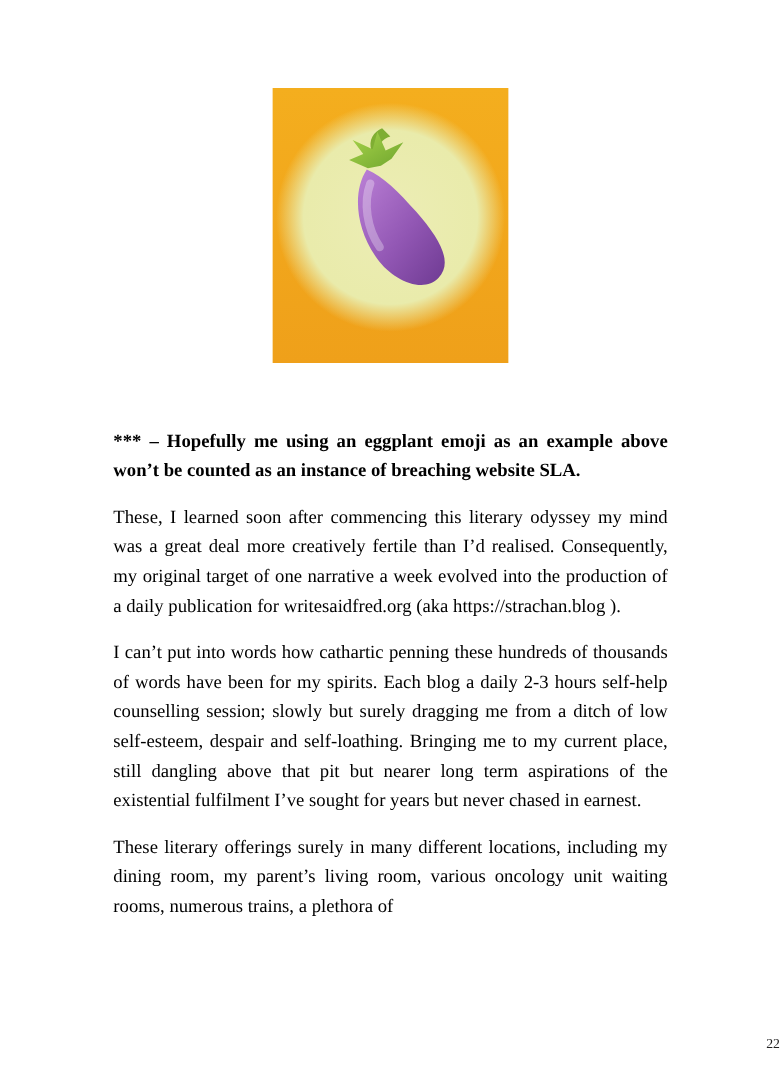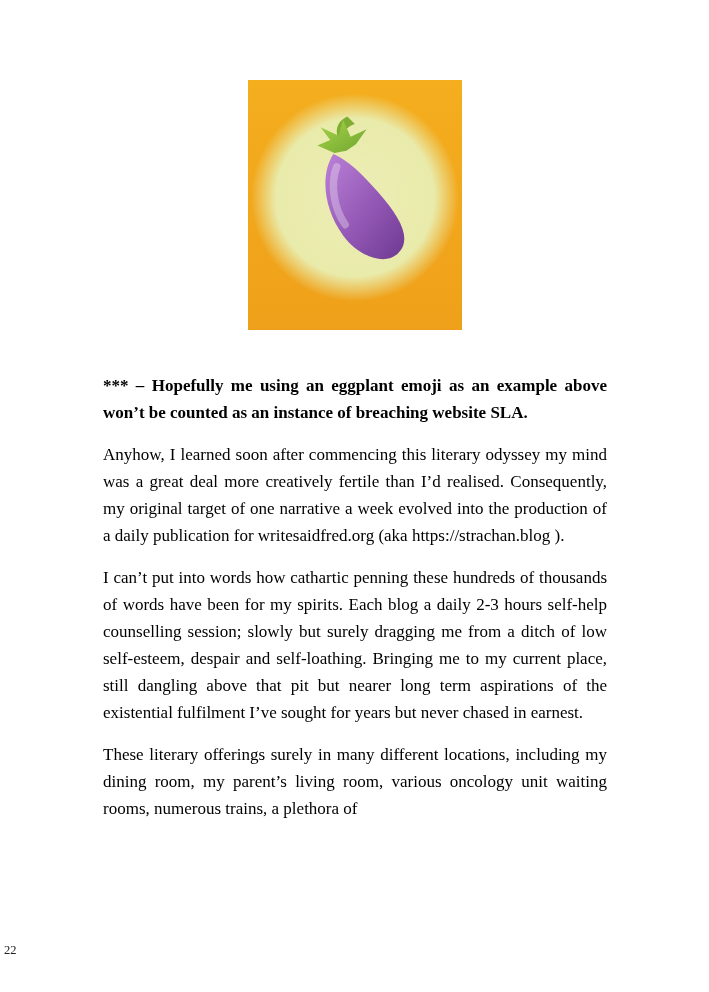--- a/index.html
+++ b/index.html
@@ -43,27 +43,28 @@
     padding: 42px 102px 0 103px;
   }
   .para {
     font-size: 17px;
     line-height: 27px;
     text-align: justify;
     margin: 0 0 15px 0;
   }
   .para.bold {
     font-weight: bold;
+    margin-top: 15px;
   }
   .footer {
     position: absolute;
     left: 4px;
     right: 0;
     bottom: 34px;
-    text-align: left;
+    text-align: right;
     font-family: Liberation Serif, serif;
   }
   .page-number {
     font-size: 12.5px;
     color: #222222;
   }
 </style>
 </head>
 <body>
 
@@ -99,21 +100,21 @@
                  L 36 13 L 53 21
                  L 57 6 L 64 22
                  L 79 15 L 69 29
                  L 60 35 Z" fill="url(#calyxGrad)"></path>
       </svg>
     </div>
   </figure>
 
   <main class="content">
     <p class="para bold">*** – Hopefully me using an eggplant emoji as an example above won’t be counted as an instance of breaching website SLA.</p>
-    <p class="para">Anyhow, I learned soon after commencing this literary odyssey my mind was a great deal more creatively fertile than I’d realised. Consequently, my original target of one narrative a week evolved into the production of a daily publication for writesaidfred.org (aka https://strachan.blog ).</p>
+    <p class="para">These, I learned soon after commencing this literary odyssey my mind was a great deal more creatively fertile than I’d realised. Consequently, my original target of one narrative a week evolved into the production of a daily publication for writesaidfred.org (aka https://strachan.blog ).</p>
     <p class="para">I can’t put into words how cathartic penning these hundreds of thousands of words have been for my spirits. Each blog a daily 2-3 hours self-help counselling session; slowly but surely dragging me from a ditch of low self-esteem, despair and self-loathing. Bringing me to my current place, still dangling above that pit but nearer long term aspirations of the existential fulfilment I’ve sought for years but never chased in earnest.</p>
     <p class="para">These literary offerings surely in many different locations, including my dining room, my parent’s living room, various oncology unit waiting rooms, numerous trains, a plethora of</p>
   </main>
 
   <footer class="footer">
     <span class="page-number">22</span>
   </footer>
 
 </div>
 

